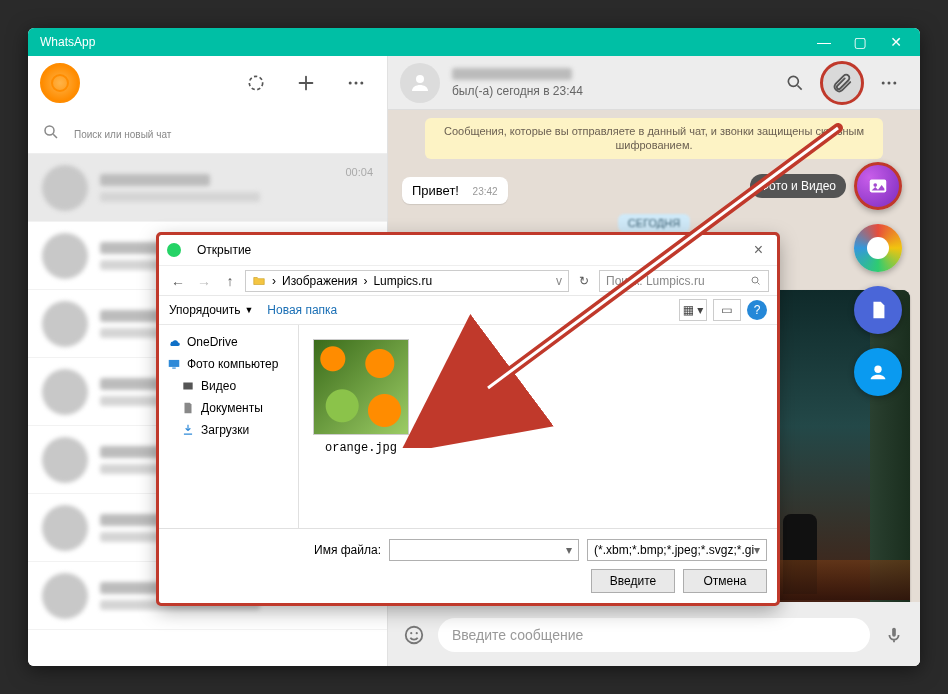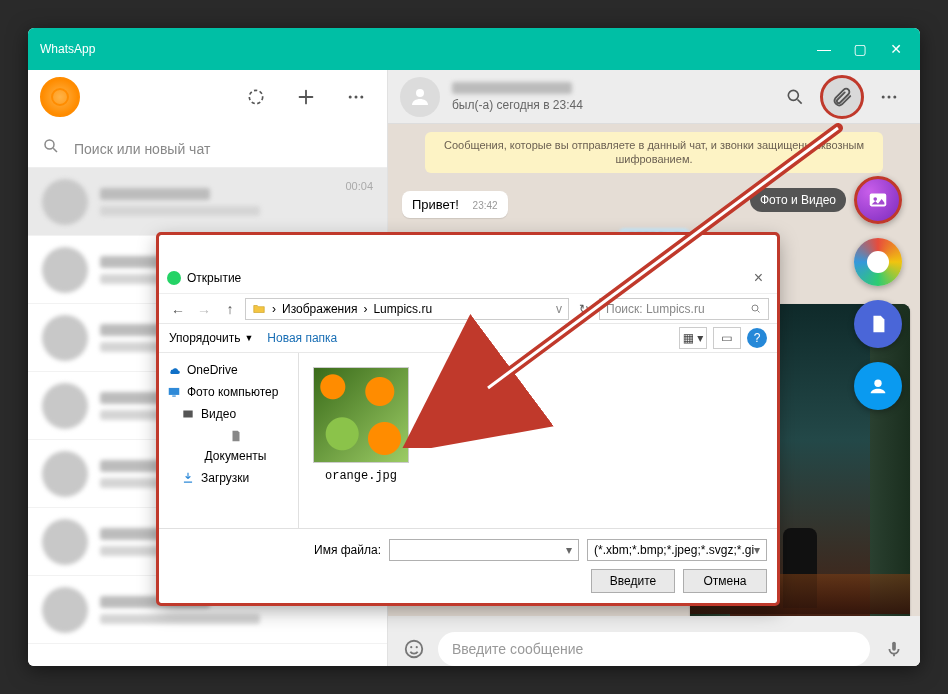--- a/index.html
+++ b/index.html
@@ -1,30 +1,30 @@
 <!DOCTYPE html>
 <html><head>
 <meta charset="utf-8">
 <style>
   * { box-sizing: border-box; margin: 0; padding: 0; }
   body { font-family: "Segoe UI", Arial, sans-serif; background: #2a2a2a; width: 948px; height: 694px; overflow: hidden; position: relative; }
   .frame { position: absolute; left: 28px; top: 28px; width: 892px; height: 638px; background: #fff; border-radius: 6px; overflow: hidden; box-shadow: 0 4px 20px rgba(0,0,0,0.5); }
-  .titlebar { background: #00bfa5; height: 42px; display: flex; align-items: center; padding: 0 6px; color: #fff; font-size: 12px; }
+  .titlebar { background: #00bfa5; height: 28px; display: flex; align-items: center; padding: 0 6px; color: #fff; font-size: 12px; }
   .titlebar .title { flex: 1; padding-left: 6px; font-weight: 500; }
   .titlebar .win-btn { width: 36px; text-align: center; font-size: 14px; }
   .app { display: flex; height: calc(100% - 26px); }
   .sidebar { width: 360px; border-right: 1px solid #e1e1e1; display: flex; flex-direction: column; background: #fff; }
   .sb-header { height: 54px; display: flex; align-items: center; padding: 0 12px; gap: 12px; }
   .avatar-circle { width: 40px; height: 40px; border-radius: 50%; background: radial-gradient(circle at 50% 50%, #ffb347 0, #ff8c00 70%); border: 2px solid #ff8c00; position: relative; }
   .avatar-circle::after { content:""; position:absolute; left:50%; top:50%; width:14px; height:14px; border:2px solid #ff8c00; border-radius:50%; transform:translate(-50%,-50%); }
   .sb-header .spacer { flex: 1; }
   .icon-btn { width: 38px; height: 38px; display:flex; align-items:center; justify-content:center; color:#4a4a4a; border-radius:50%; }
   .sb-search { height: 44px; display:flex; align-items:center; padding:0 14px; border-bottom:1px solid #eee; color:#888; }
   .sb-search svg { width:18px; height:18px; margin-right:14px; }
-  .sb-search span { font-size: 14px; margin-top: 6px; }
+  .sb-search span { font-size: 10px; margin-top: 6px; }
   .chat-list { flex:1; overflow:hidden; filter: blur(0); }
   .chat-item { height: 68px; display:flex; align-items:center; padding:0 14px; gap:12px; border-bottom:1px solid #f2f2f2; }
   .chat-item.active { background:#e9e9e9; }
   .chat-ava { width:46px; height:46px; border-radius:50%; background:#c8c8c8; filter: blur(2px); }
   .chat-txt { flex:1; }
   .chat-txt .n { height:12px; width:110px; background:#bcbcbc; border-radius:3px; margin-bottom:6px; filter:blur(2px);}
   .chat-txt .m { height:10px; width:160px; background:#d5d5d5; border-radius:3px; filter:blur(2px);}
   .chat-time { font-size:11px; color:#aaa; align-self:flex-start; margin-top:12px;}
   .chat-main { flex:1; display:flex; flex-direction:column; background:#e5ddd5; position:relative; }
   .chat-header { height:54px; background:#ededed; display:flex; align-items:center; padding:8px 12px; gap:12px; border-bottom:1px solid #ddd;}
@@ -52,21 +52,21 @@
   .ab-camera { background: conic-gradient(#e74c3c, #f1c40f, #2ecc71, #3498db, #e74c3c); position:relative;}
   .ab-camera::after{content:"";position:absolute;left:50%;top:50%;width:22px;height:22px;background:#fff;border-radius:50%;transform:translate(-50%,-50%);}
   .ab-doc { background:#4a66d8; }
   .ab-contact { background:#0a9af0; }
   .attach-btn svg { width:22px; height:22px; fill:#fff;}
   .input-bar { height:66px; background:#ededed; display:flex; align-items:center; padding:0 12px; gap:10px;}
   .input-bar .emoji, .input-bar .mic { width:28px; height:28px; display:flex; align-items:center; justify-content:center; color:#666;}
   .input-bar .input-ph { flex:1; background:#fff; border-radius:18px; height:34px; display:flex; align-items:center; padding:0 14px; color:#999; font-size:14px;}
   
   .file-dialog { position:absolute; left:130px; top:206px; width:620px; height:370px; background:#fff; border:1px solid #7a7a7a; box-shadow:0 6px 20px rgba(0,0,0,0.35); z-index:20; outline:3px solid #c0392b; outline-offset:-1px; border-radius:3px; display:flex; flex-direction:column; font-size:12px;}
-  .fd-title { height:30px; display:flex; align-items:center; padding:0 8px; gap:6px;margin-top:28px;}
+  .fd-title { height:30px; display:flex; align-items:center; padding:0 8px; gap:16px;}
   .fd-title .wa-ico { width:14px; height:14px; border-radius:50%; background:#25d366; position:relative;}
   .fd-title .close { margin-left:auto; font-size:16px; color:#666; padding:0 6px;}
   .fd-nav { height:30px; display:flex; align-items:center; padding:0 8px; gap:4px; border-top:1px solid #eee;}
   .fd-nav .arrow { width:22px; text-align:center; color:#555; font-size:14px;}
   .fd-nav .crumb { flex:1; display:flex; align-items:center; gap:6px; border:1px solid #ccc; height:22px; padding:0 6px; font-size:12px;}
   .fd-nav .crumb svg{width:14px;height:14px;}
   .fd-nav .refresh{width:22px;text-align:center;color:#555;}
   .fd-nav .search { width:170px; border:1px solid #ccc; height:22px; display:flex; align-items:center; padding:0 6px; color:#888; gap:4px;}
   .fd-toolbar { height:30px; display:flex; align-items:center; padding:0 10px; gap:14px; border-top:1px solid #e8e8e8;border-bottom:1px solid #e8e8e8;}
   .fd-toolbar .org { color:#000000; display:flex; align-items:center; gap:4px;}
@@ -359,21 +359,21 @@
               <rect x="9" y="18" width="6" height="2" fill="#2f8ad8"></rect>
             </svg>
             <span>Фото компьютер</span>
           </div>
         <div class="t-item" style="padding-left:18px;">
             <svg viewBox="0 0 24 24">
               <rect x="4" y="6" width="16" height="12" fill="#555"></rect>
             </svg>
             <span>Видео</span>
           </div>
-        <div class="t-item" style="padding-left:18px;flex-direction:column;">
+        <div class="t-item" style="padding-left:18px;">
             <svg viewBox="0 0 24 24">
               <path d="M6 3h9l3 3v15H6z" fill="#888"></path>
             </svg>
             <span>Документы</span>
           </div>
         <div class="t-item" style="padding-left:18px;">
             <svg viewBox="0 0 24 24">
               <path d="M12 3v10m0 0l-4-4m4 4l4-4M5 19h14" stroke="#2f8ad8" stroke-width="2" fill="none"></path>
             </svg>
             <span>Загрузки</span>

